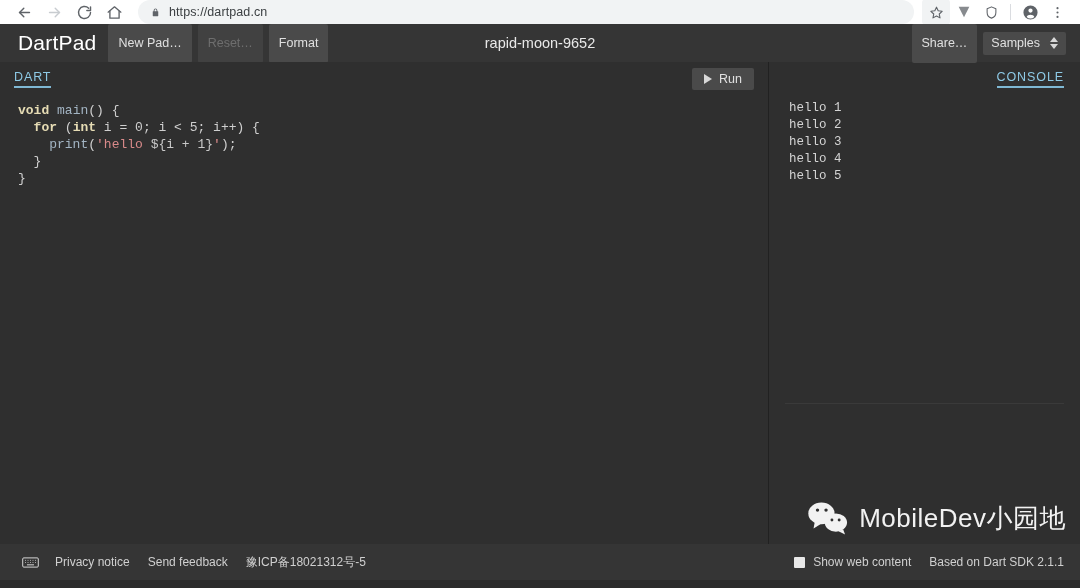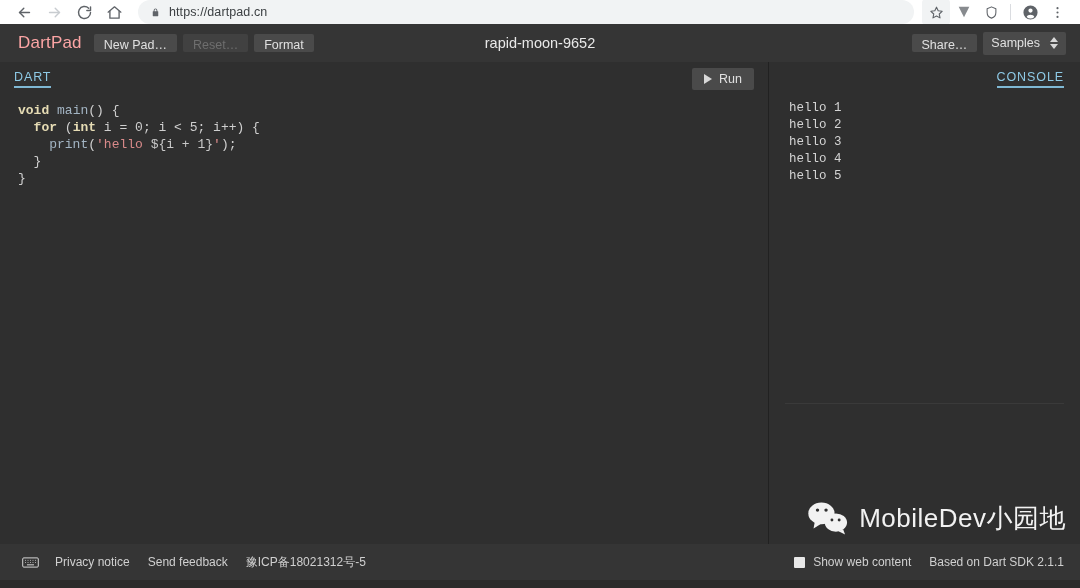--- a/index.html
+++ b/index.html
@@ -76,37 +76,37 @@
   
   .dp-header {
     height: 38px;
     background: #353535;
     display: flex;
     align-items: center;
     padding: 0 10px;
     position: relative;
   }
   .dp-logo {
-    color: #fca5a5;
-    font-size: 17px;
+    color: #ffffff;
+    font-size: 21px;
     letter-spacing: .2px;
     margin-right: 12px;
     margin-left: 8px;
     white-space: nowrap;
   }
   .dp-btn {
     background: #4a4a4a;
     color: #e0e0e0;
     border: none;
     border-radius: 2px;
     font-family: "Liberation Sans", sans-serif;
     font-size: 12.5px;
     padding: 4px 10px;
     margin-right: 6px;
-    height: 18px;
+    height: 39px;
     line-height: 14px;
     white-space: nowrap;
     cursor: pointer;
   }
   .dp-btn.disabled { color: #6e6e6e; background: #414141; cursor: default; }
   .dp-title {
     position: absolute;
     left: 0; right: 0;
     text-align: center;
     color: #e8e8e8;

